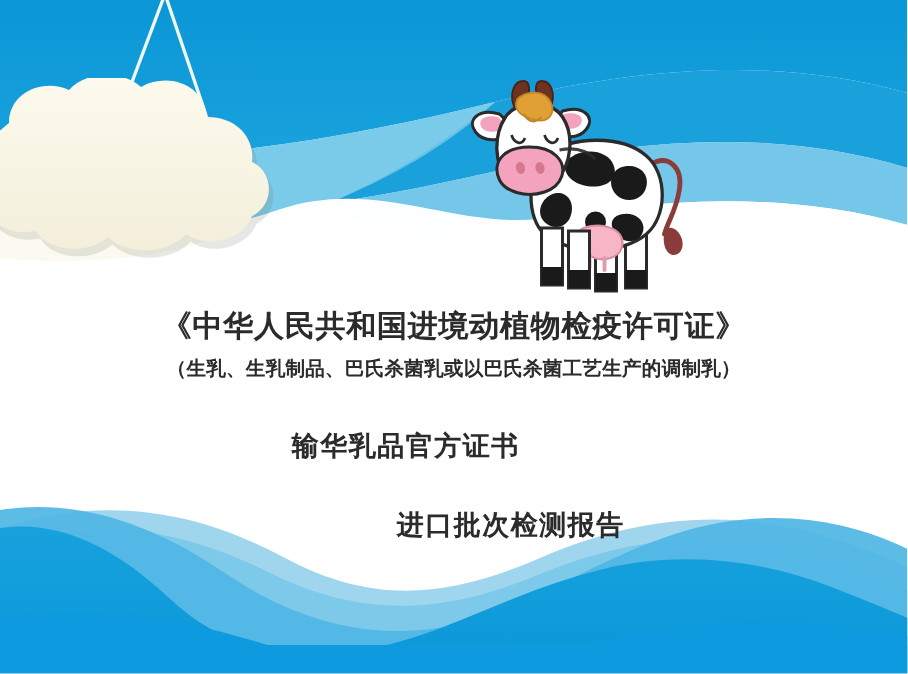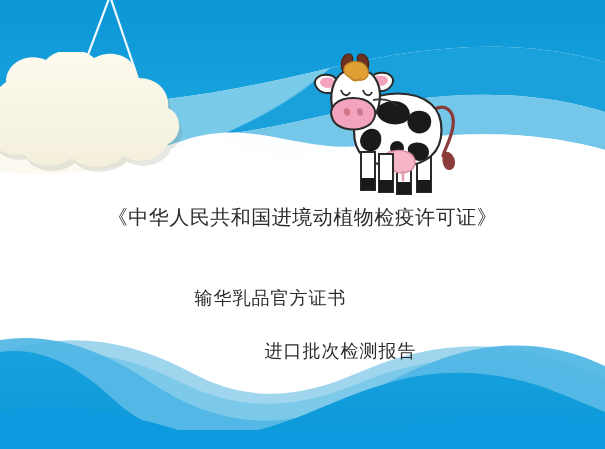--- a/index.html
+++ b/index.html
@@ -37,21 +37,21 @@
   }
 
   
   .cow-wrap{position:absolute;left:305px;top:52px;width:170px;height:148px;}
   .cow-svg{position:absolute;left:0;top:0;width:170px;height:148px;}
 
   
   .txt{
     position:absolute;
     color:#2b2b2b;
-    font-weight:normal;
+    font-weight:bold;
     white-space:nowrap;
     line-height:1.15;
   }
   .line-title{
     left:0;right:0;top:206px;
     text-align:center;
     font-size:20px;
     letter-spacing:.5px;
   }
   .line-sub{
@@ -228,18 +228,19 @@
         <ellipse cx="55" cy="60" rx="3" ry="4" fill="#d4788f" transform="rotate(-15 55 60)"></ellipse>
 
         <path d="M68,48 C78,46 86,48 92,54" stroke="#2b2b2b" stroke-width="2" fill="none" opacity="0.9"></path>
       </g>
 
     </svg>
   </div>
 
   <div class="txt line-title">《中华人民共和国进境动植物检疫许可证》</div>
 
+  <div class="txt line-sub">（生乳、生乳制品、巴氏杀菌乳或以巴氏杀菌工艺生产的调制乳）</div>
 
   <div class="txt line-2">输华乳品官方证书</div>
 
   <div class="txt line-3">进口批次检测报告</div>
 
 </div>
 
 </body></html>

